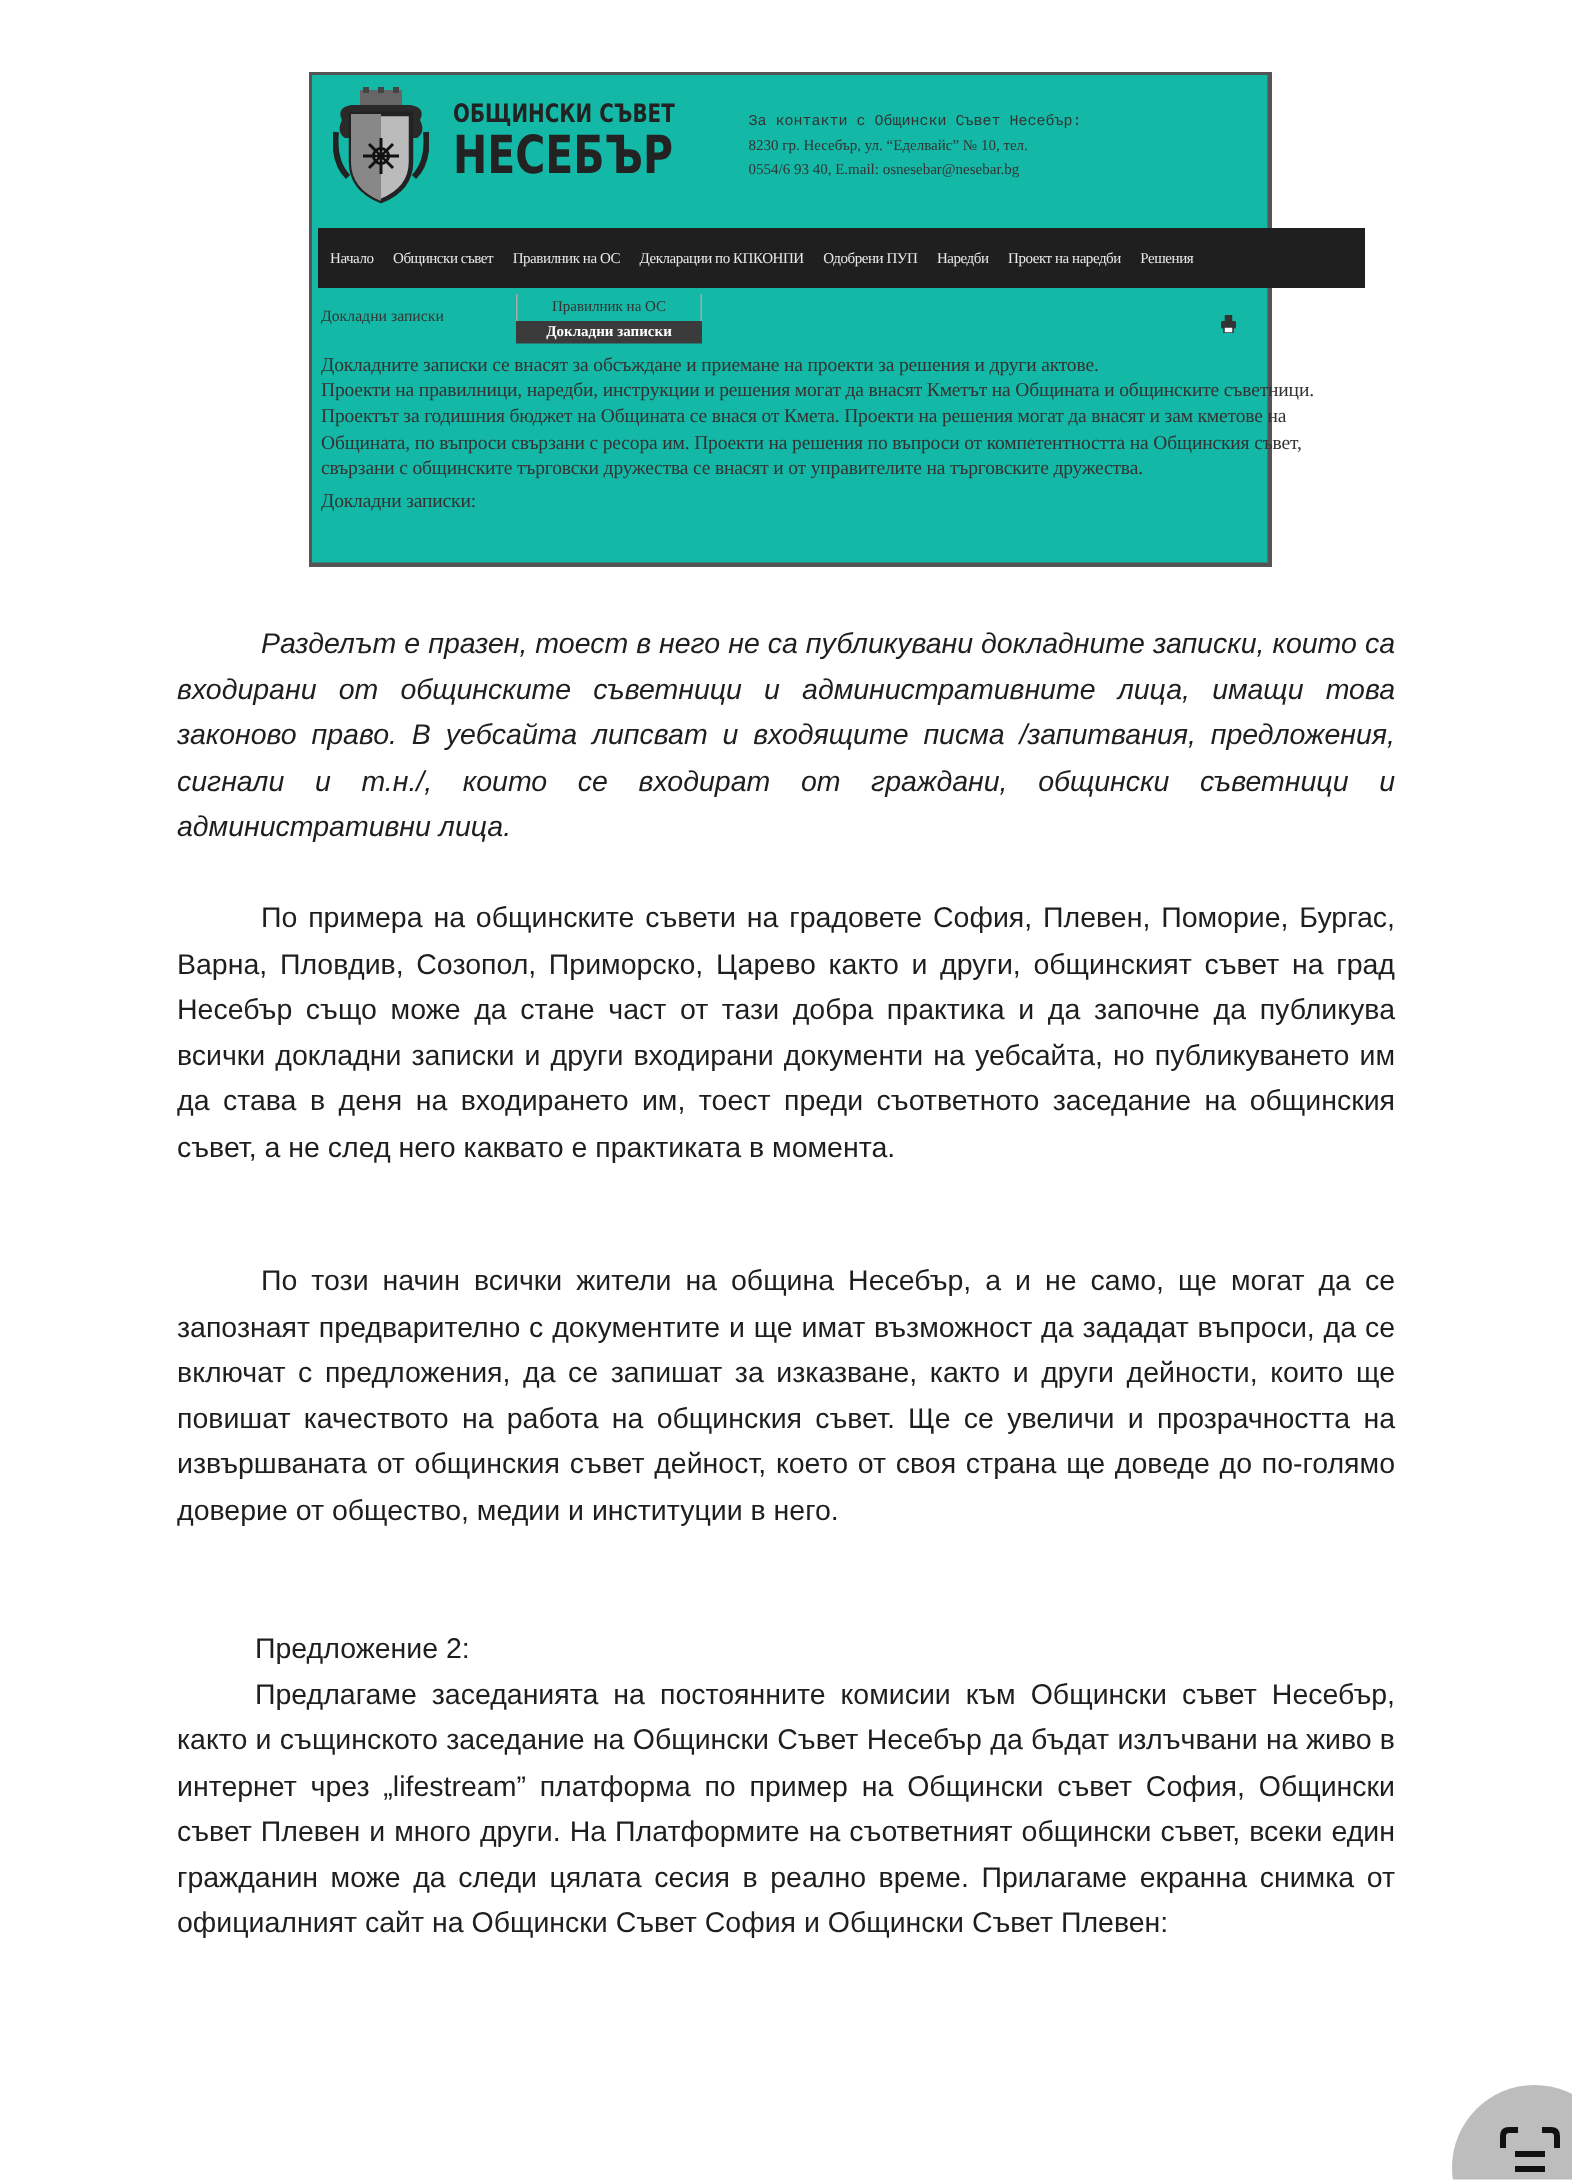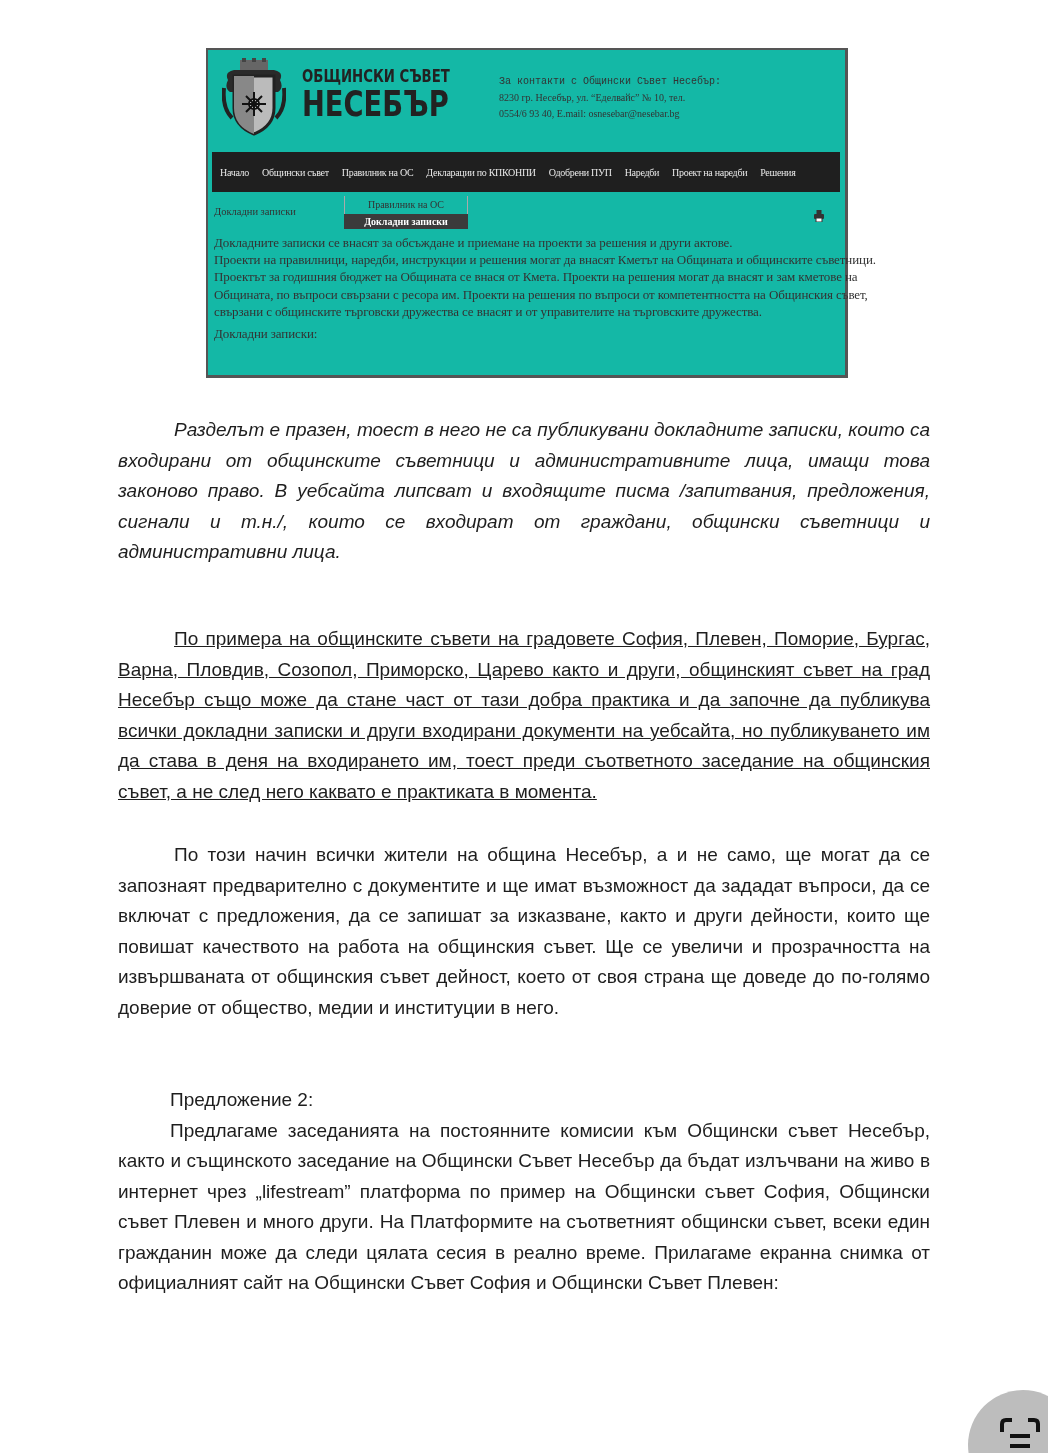--- a/index.html
+++ b/index.html
@@ -17,39 +17,39 @@
     font-family: "Liberation Serif", "DejaVu Serif", serif; color: #333;
   }
   .crest { position: absolute; left: 14px; top: 8px; width: 64px; height: 78px; }
   .brand { position: absolute; left: 94px; top: 16px; font-family: "DejaVu Sans", sans-serif; font-weight: bold; color: #222; }
   .brand .l1 { font-size: 17px; letter-spacing: 0px; transform: scaleX(0.78); transform-origin: left; white-space: nowrap; }
   .brand .l2 { font-size: 35px; line-height: 36px; letter-spacing: 0px; transform: scaleX(0.78); transform-origin: left; white-space: nowrap; }
   .contact { position: absolute; left: 291px; top: 24px; font-size: 10px; line-height: 16px; color: #333; }
   .contact .c1 { margin-bottom: 0; font-family: Liberation Mono, monospace; }
   .contact b { font-weight: normal; }
   .nav {
-    position: absolute; left: 4px; top: 102px; width: 628px; height: 40px;
+    position: absolute; left: 4px; top: 102px; width: 698px; height: 40px;
     background: #1f1f1f; display: flex; align-items: center; gap: 0;
     box-sizing: border-box; padding-left: 8px;
   }
   .nav span { color: #e8e8e8; font-size: 10px; white-space: nowrap; margin-right: 13px; letter-spacing: -0.3px; }
   .dropdown { position: absolute; left: 136px; top: 146px; width: 124px; }
   .dd-item1 { font-size: 10px; text-align: center; height: 18px; line-height: 18px; color: #333; border-left: 1px solid #aaa; border-right: 1px solid #aaa; }
   .dd-item2 { font-size: 10px; text-align: center; height: 15px; line-height: 15px; background: #3b3b3b; color: #fff; font-weight: bold; }
   .crumb { position: absolute; left: 6px; top: 156px; font-size: 10.5px; color: #333; }
   .print { position: absolute; left: 606px; top: 160px; width: 10px; height: 12px; }
   .body-text { position: absolute; left: 6px; top: 184px; width: 620px; font-size: 13px; line-height: 17.2px; color: #333; letter-spacing: -0.1px; }
   .body-text div { white-space: nowrap; }
   .body-text .last { margin-top: 5px; }
 
   
   .doc { position: absolute; left: 118px; width: 812px; font-size: 19px; line-height: 30.5px; color: #1e1e1e; text-align: justify; }
   .doc p { margin: 0; text-indent: 56px; }
   .p1 { top: 415px; font-style: italic; }
-  .p2 { top: 624px; text-decoration: underline; }
+  .p2 { top: 598px; }
   .p3 { top: 840px; }
   .p4 { top: 1085px; }
   .p4 .heading { text-indent: 52px; }
   .p4 p.body { text-indent: 52px; }
 
   
   .lens {
     position: absolute; left: 968px; top: 1390px; width: 110px; height: 110px;
     border-radius: 50%; background: #bdbdbd;
   }

